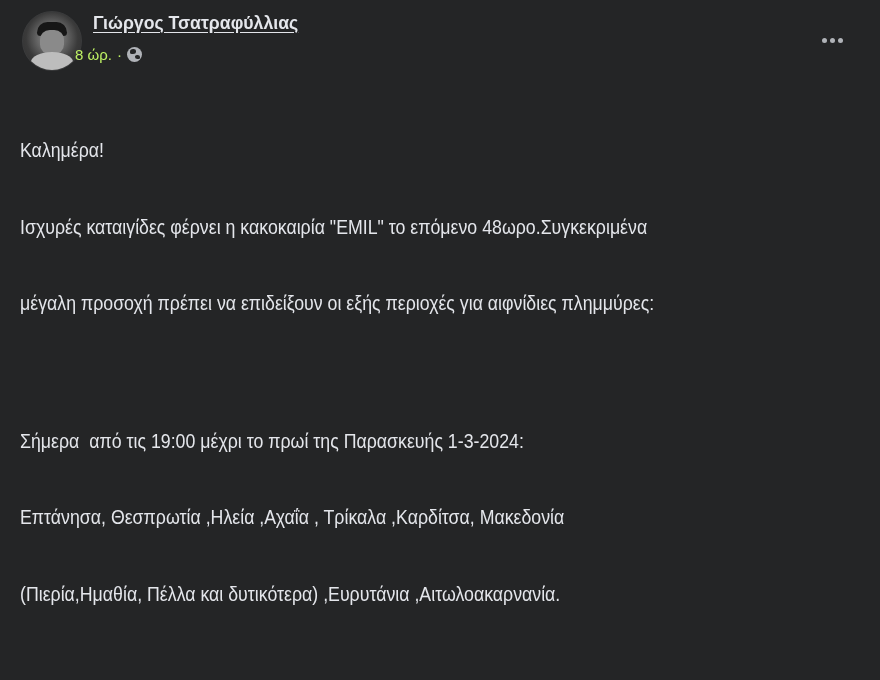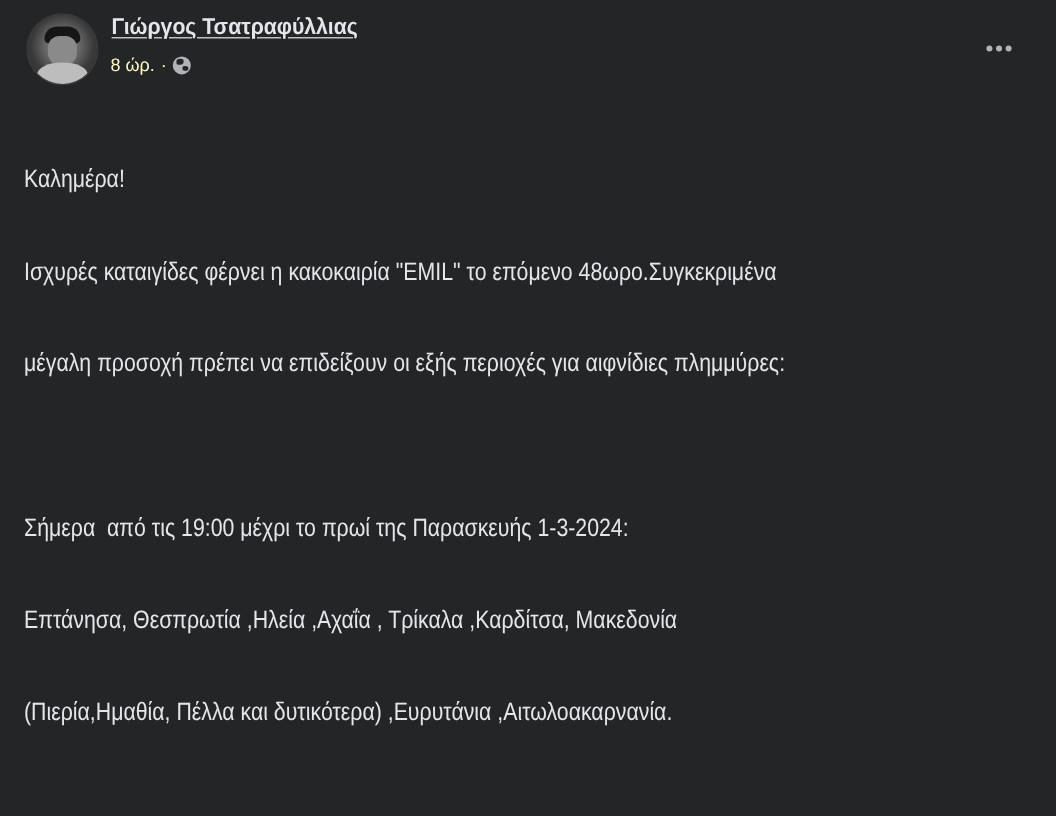--- a/index.html
+++ b/index.html
@@ -23,22 +23,22 @@
     .avatar .face { position: absolute; left: 17px; top: 18px; width: 24px; height: 24px; background: #8a8a8a; border-radius: 40%; }
     .avatar .shoulders { position: absolute; left: 8px; top: 40px; width: 42px; height: 20px; background: #bdbdbd; border-radius: 50% 50% 0 0; }
     .author {
       position: absolute; left: 93px; top: 12px;
       font-size: 19px; font-weight: bold; color: #e4e6eb;
       text-decoration: underline; text-underline-offset: 3px;
       white-space: nowrap; cursor: pointer;
       transform: scaleX(0.93); transform-origin: left top;
     }
     .meta {
-      position: absolute; left: 92px; top: 46px;
-      font-size: 15px; color: #fef9c3; display: flex; align-items: center; gap: 5px;
+      position: absolute; left: 75px; top: 46px;
+      font-size: 15px; color: #bef264; display: flex; align-items: center; gap: 5px;
       white-space: nowrap;
     }
     .globe {
       display: inline-block; width: 15px; height: 15px; border-radius: 50%;
       background: #b0b3b8; position: relative;
     }
     .globe::before {
       content: ""; position: absolute; left: 3px; top: 2px; width: 6px; height: 5px;
       background: #242526; border-radius: 50% 40% 50% 30%;
     }

